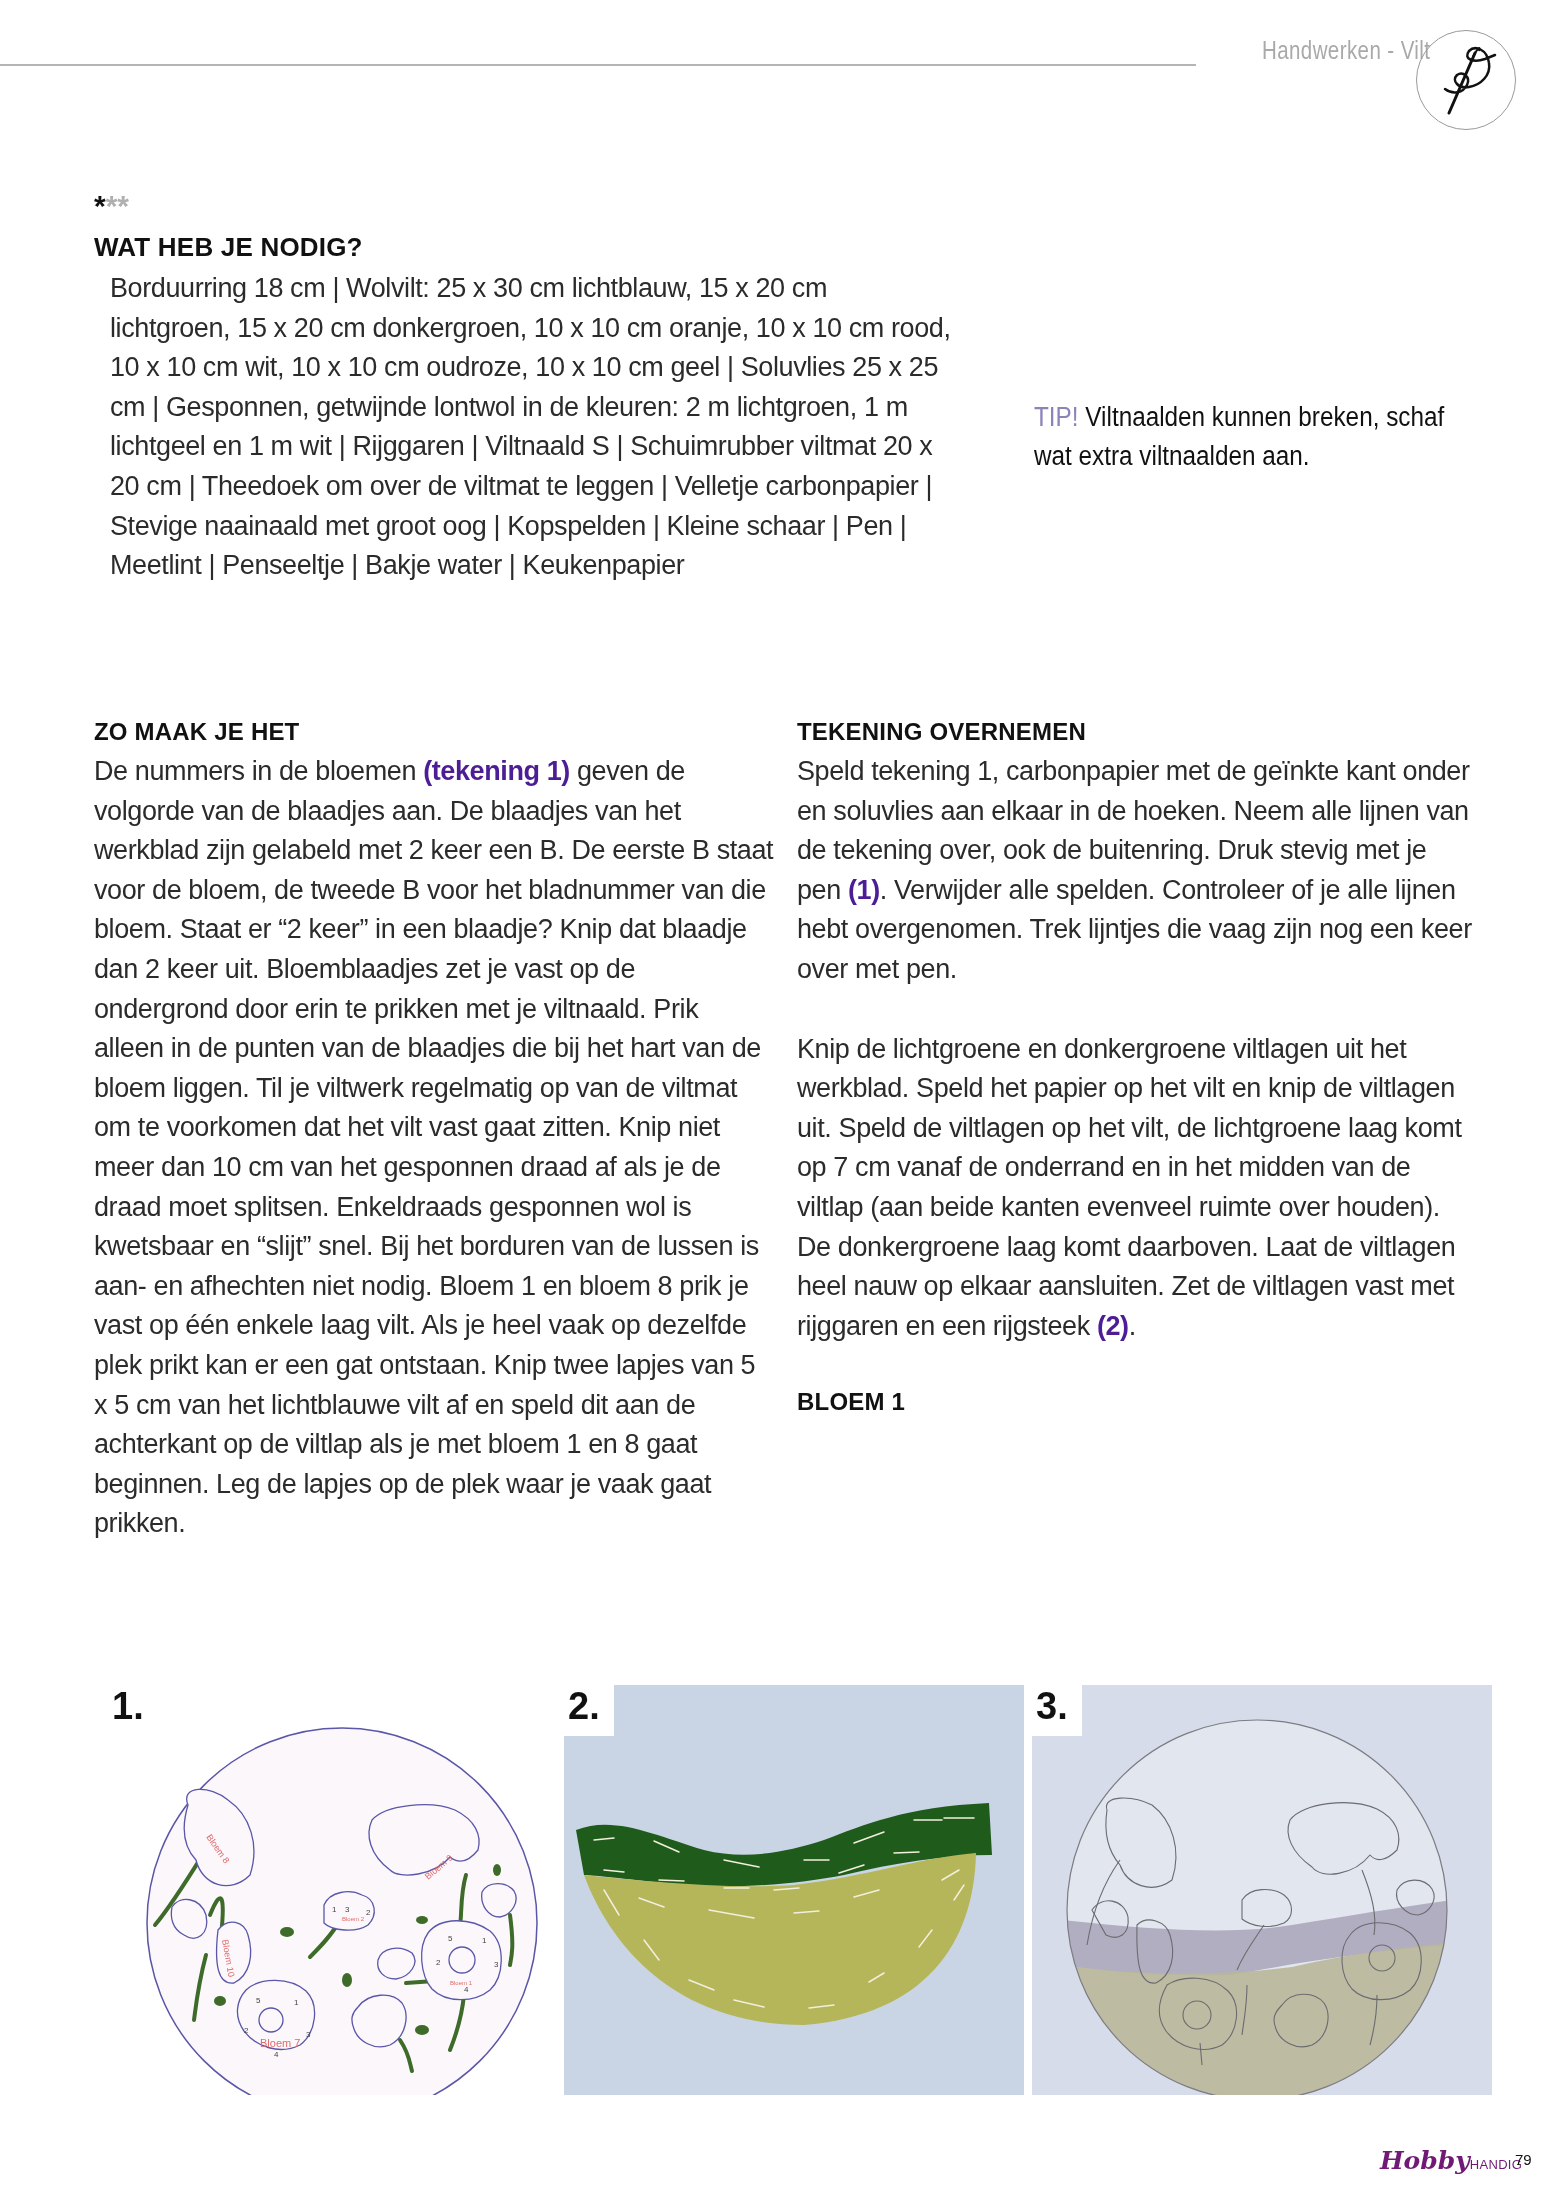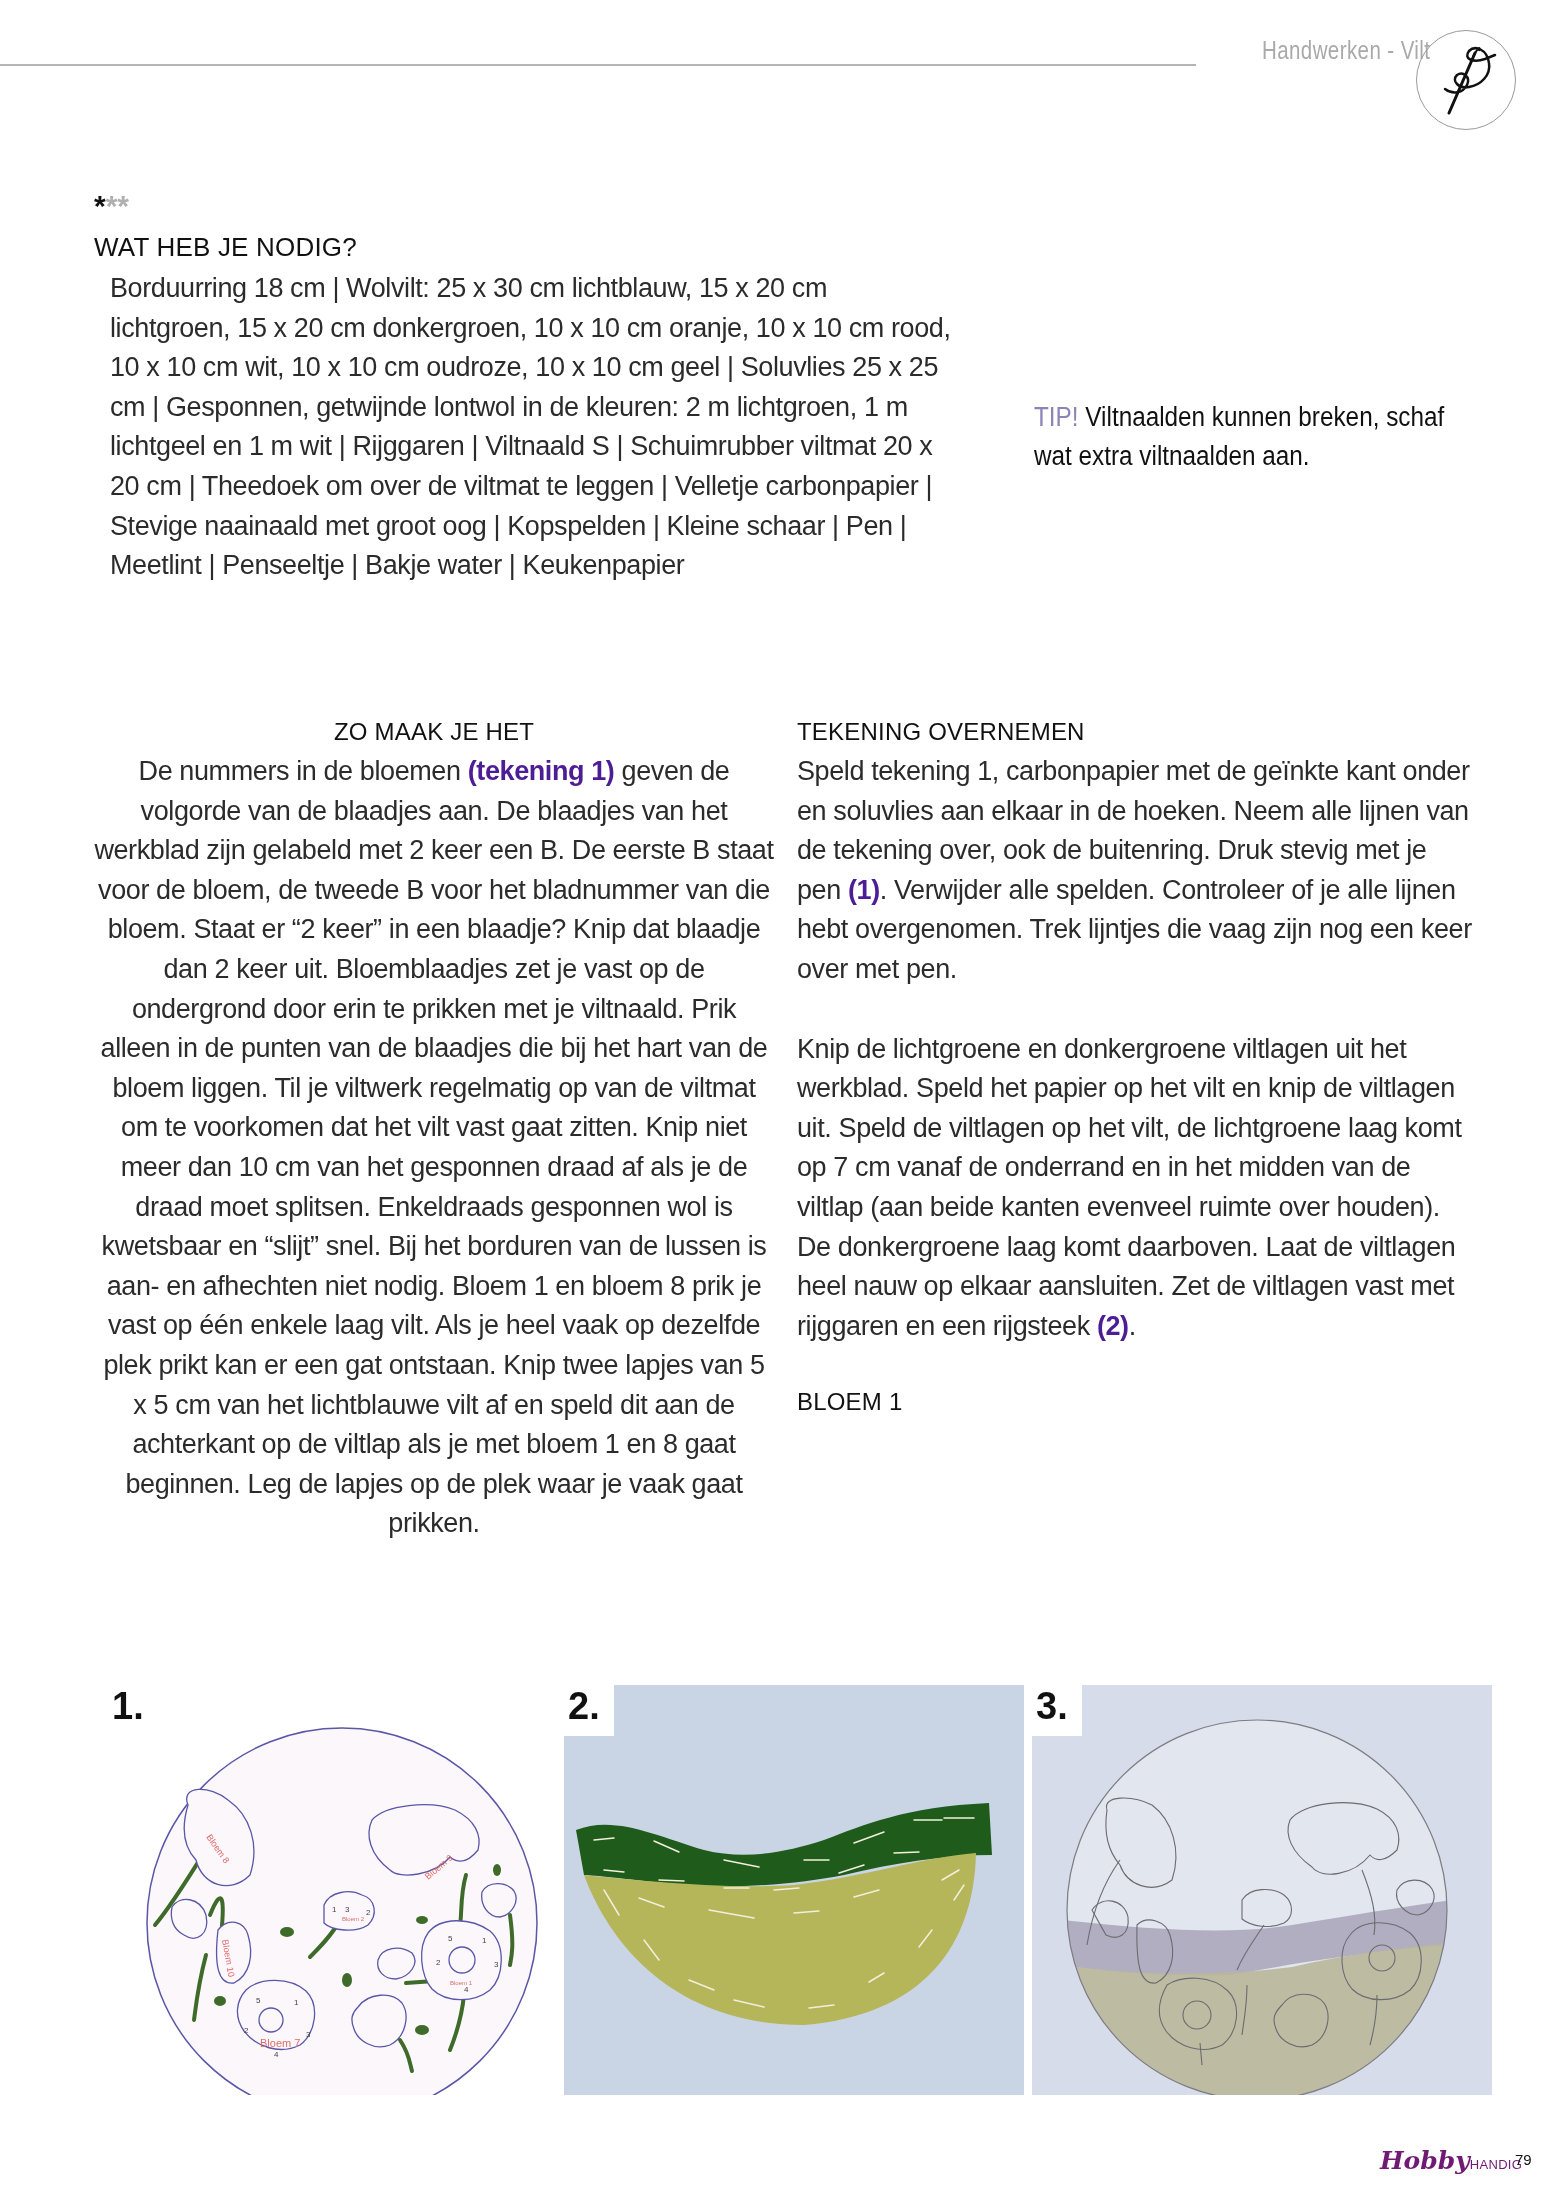--- a/index.html
+++ b/index.html
@@ -5,31 +5,31 @@
   html, body { margin:0; padding:0; background:#ffffff; }
   body { width:1559px; height:2205px; position:relative; overflow:hidden;
          font-family:"Liberation Sans", sans-serif; color:#1a1a1a; }
   .rule { position:absolute; left:0; top:64px; width:1196px; height:2px; background:#b5b5b5; }
   .section-label { position:absolute; left:1262px; top:36px; font-size:25px; color:#a9a9a9;
                    font-family:"Liberation Sans Narrow","Liberation Sans", sans-serif; letter-spacing:0.5px; transform:scaleX(0.82); transform-origin:left top; }
   .logo-circle { position:absolute; left:1416px; top:30px; width:98px; height:98px; border:1.5px solid #9a9a9a; border-radius:50%; }
   .logo-circle svg { position:absolute; left:0; top:0; }
   .stars { position:absolute; left:94px; top:192px; font-size:30px; font-weight:bold; line-height:28px; }
   .stars .on { color:#111; } .stars .off { color:#b0b0b0; }
-  .h { font-weight:normal; font-size:25px; color:#111; letter-spacing:0.2px; }
+  .h { font-weight:bold; font-size:25px; color:#111; letter-spacing:0.2px; }
   .body-text { font-size:27px; line-height:39.6px; color:#2b2b2b; font-weight:300;
                font-family:"Liberation Sans", sans-serif; letter-spacing:-0.4px; }
   .block { position:absolute; }
   .needs { left:94px; top:232px; width:860px; }
   .needs .h { font-size:26px; margin-bottom:6px; }
   .needs .body-text { line-height:39.6px;margin-left:16px; }
   .tip { position:absolute; left:1034px; top:398px; width:460px; font-size:27px; line-height:39px; color:#111; transform:scaleX(0.9); transform-origin:left top; }
   .tip .tip-label { color:#8c83b8; }
   .col { position:absolute; top:716px; width:680px; }
-  .col.left { left:94px;text-align:center; }
+  .col.left { left:94px; }
   .col.right { left:797px; }
   .col .h { font-size:24px; margin-bottom:4px; line-height:32px; }
   .col p { margin:0; }
   .gap { height:40px; }
   b.inl { font-weight:bold; color:#4c1d95; }
   .fig { position:absolute; top:1685px; width:460px; height:410px; }
   .fig1 { left:110px; }
   .fig2 { left:564px; background:#c9d5e4; }
   .fig3 { left:1032px; background:#d6dce9; }
   .fig-num { position:absolute; left:0; top:0; background:#fff; font-size:38px; font-weight:bold;

